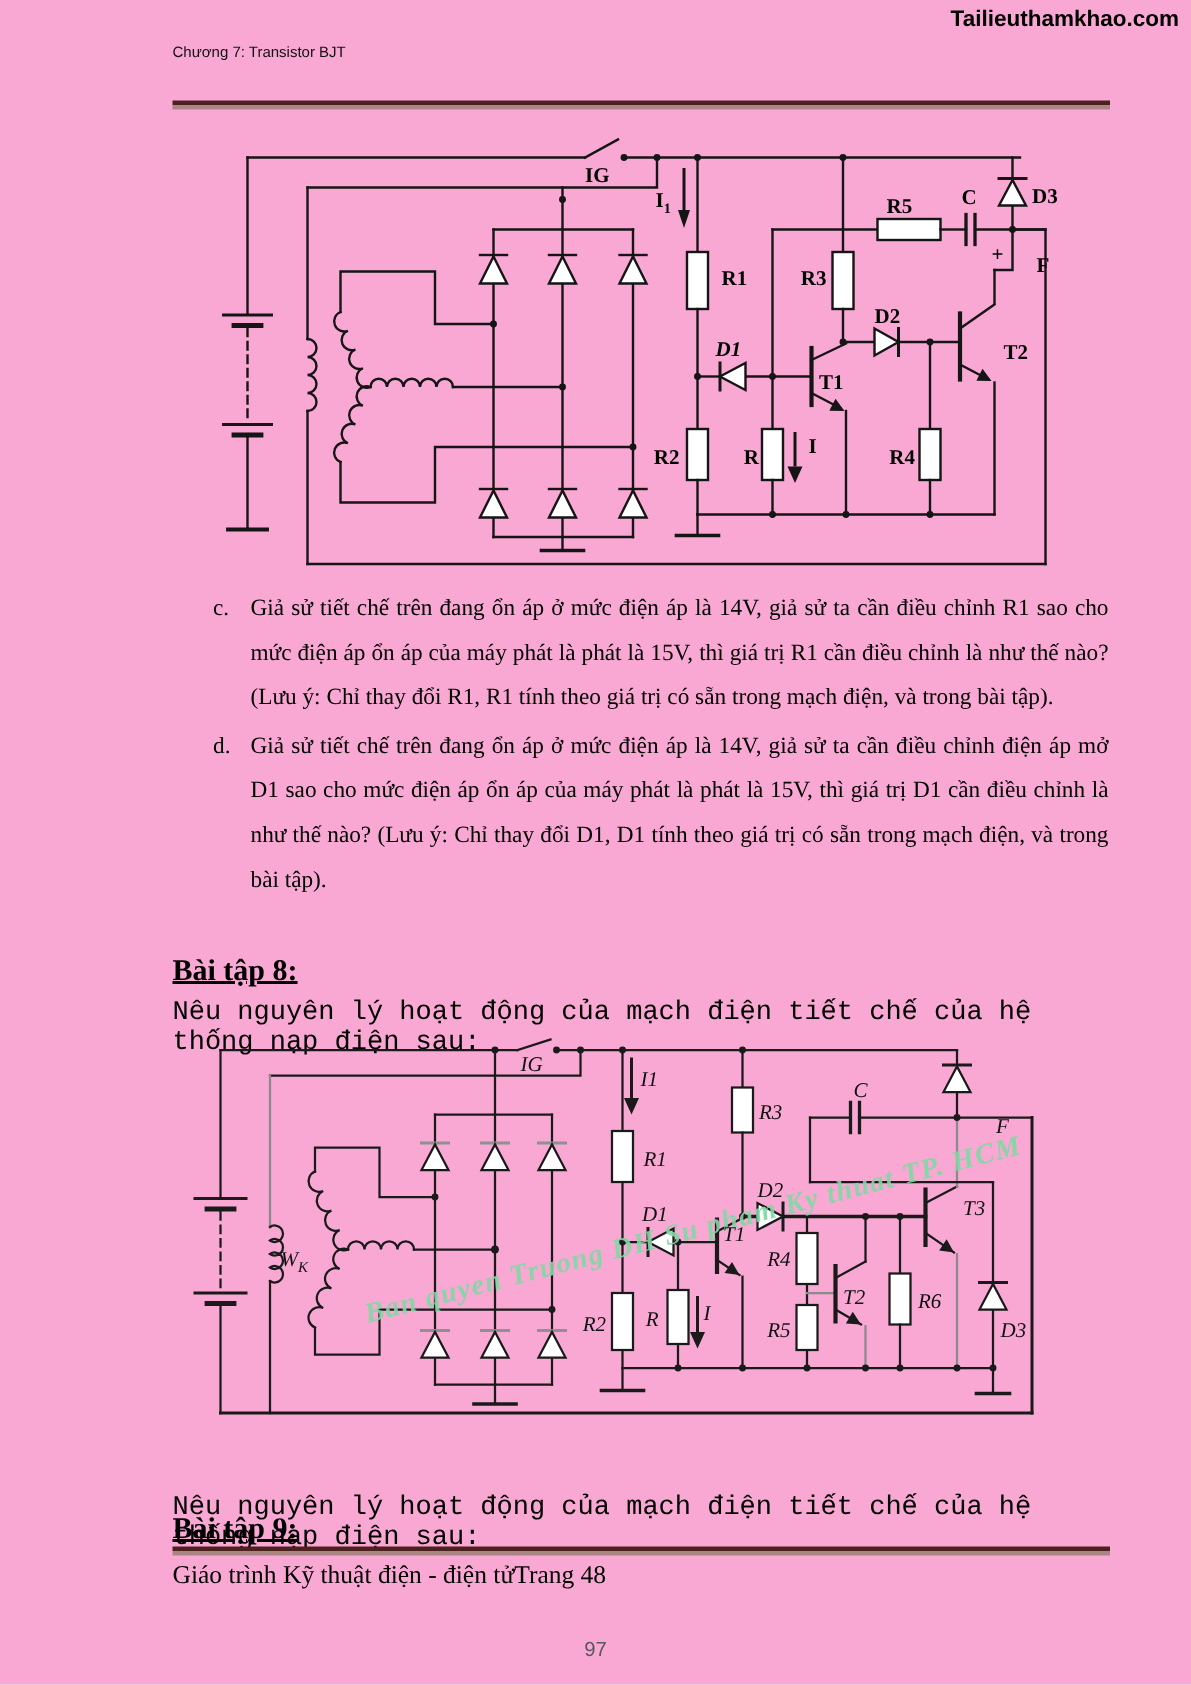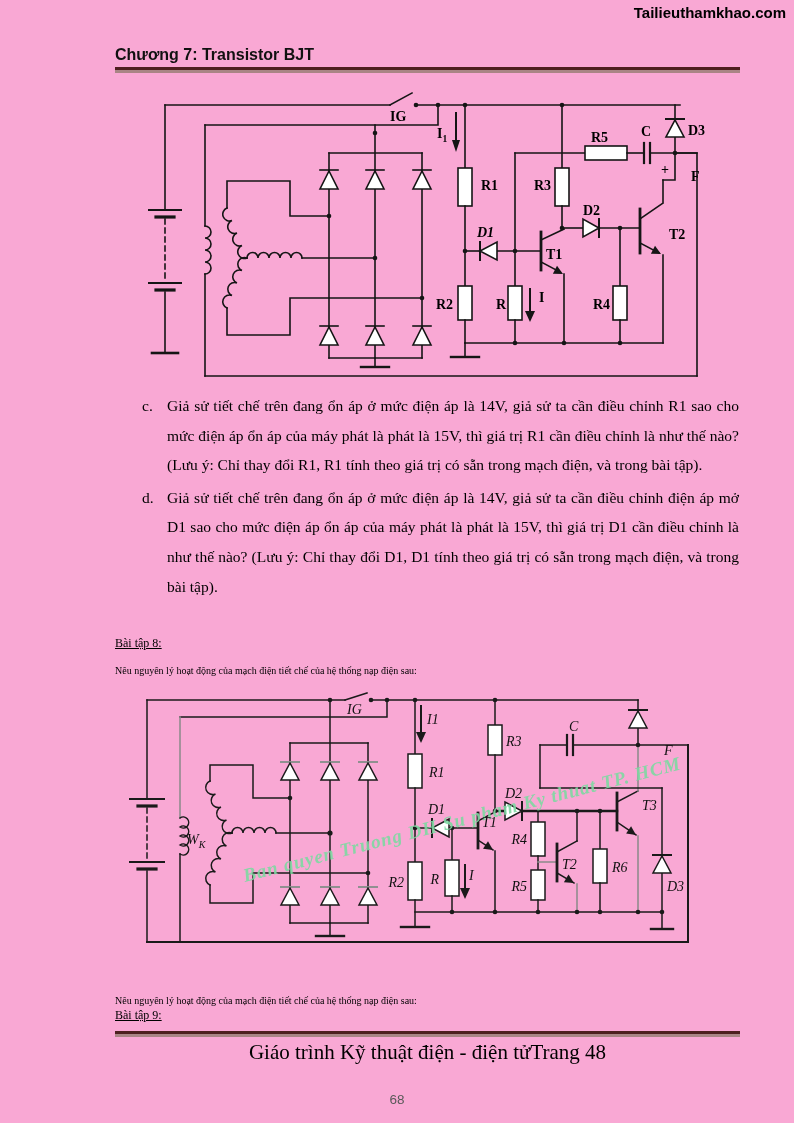--- a/index.html
+++ b/index.html
@@ -1,40 +1,40 @@
 <!DOCTYPE html>
 <html><head>
 <meta charset="utf-8">
 <style>
   html,body{margin:0;padding:0;background:#e8e8e8;}
   .page{position:relative;width:794px;height:1123px;background:#f9a8d4;margin:0 auto;
         font-family:"Liberation Serif","DejaVu Serif",serif;color:#000;overflow:hidden;}
   .site-mark{position:absolute;top:4px;right:8px;font-family:"Liberation Sans","DejaVu Sans",sans-serif;
         font-weight:bold;font-size:15px;color:#000;}
-  .chapter{position:absolute;top:46px;left:115px;font-family:"Liberation Sans","DejaVu Sans",sans-serif;
-        font-size:16px;color:#111;font-weight:bold;}
+  .chapter{position:absolute;top:30px;left:115px;font-family:"Liberation Sans","DejaVu Sans",sans-serif;
+        font-size:10px;color:#111;}
   .rule{position:absolute;left:115px;width:625px;height:6px;
         background:linear-gradient(#4e1f1f 0 55%, #a98585 55% 100%);}
   .rule-top{top:67px;}
   .rule-bottom{top:1031px;}
   .circuit{position:absolute;}
   .c1{top:86px;left:140px;}
   .c2{top:692px;left:101px;}
   .para-block{position:absolute;left:142px;top:391px;width:597px;font-size:15.5px;line-height:29.6px;
         text-align:justify;}
   .item{position:relative;padding-left:25px;margin-bottom:3px;}
   .marker{position:absolute;left:0;top:0;}
-  .ex-head{position:absolute;left:115px;font-weight:normal;font-size:12px;text-decoration:underline;}
+  .ex-head{position:absolute;left:115px;font-weight:bold;font-size:20px;text-decoration:underline;}
   .ex8-head{top:636px;}
   .ex9-head{top:1008px;}
-  .ex-prompt{position:absolute;left:115px;font-size:10px;width:630px;}
+  .ex-prompt{position:absolute;left:115px;font-size:18px;width:630px;font-family:Liberation Mono, monospace;}
   .ex8-prompt{top:665px;}
   .ex9-prompt{top:995px;}
   .footer-row{position:absolute;top:1040px;left:115px;width:625px;display:flex;
-        justify-content:center;font-size:21px;}
+        justify-content:flex-start;font-size:17px;}
   .page-num{position:absolute;top:1092px;left:0;width:100%;text-align:center;
         font-family:"Liberation Sans","DejaVu Sans",sans-serif;font-size:13.5px;color:#595959;}
   svg .lb{font:bold 14px "Liberation Serif","DejaVu Serif",serif;fill:#000;}
   svg .lbi{font:italic 14px "Liberation Serif","DejaVu Serif",serif;fill:#111;}
   svg .lbip{font:bold italic 14px "Liberation Serif","DejaVu Serif",serif;fill:#000;}
   svg .wm{font:bold italic 19px "Liberation Serif","DejaVu Serif",serif;fill:#7ed9a2;opacity:.9;letter-spacing:1px;}
 </style>
 </head>
 <body>
 
@@ -398,15 +398,15 @@
 
   <div class="ex-head ex9-head">Bài tập 9:</div>
   <div class="ex-prompt ex9-prompt">Nêu nguyên lý hoạt động của mạch điện tiết chế của hệ thống nạp điện sau:</div>
 
   <div class="rule rule-bottom"></div>
   <div class="footer-row">
     <span>Giáo trình Kỹ thuật điện - điện tử</span>
     <span>Trang 48</span>
   </div>
 
-  <div class="page-num">68</div>
+  <div class="page-num">97</div>
 
 </div>
 
 </body></html>

